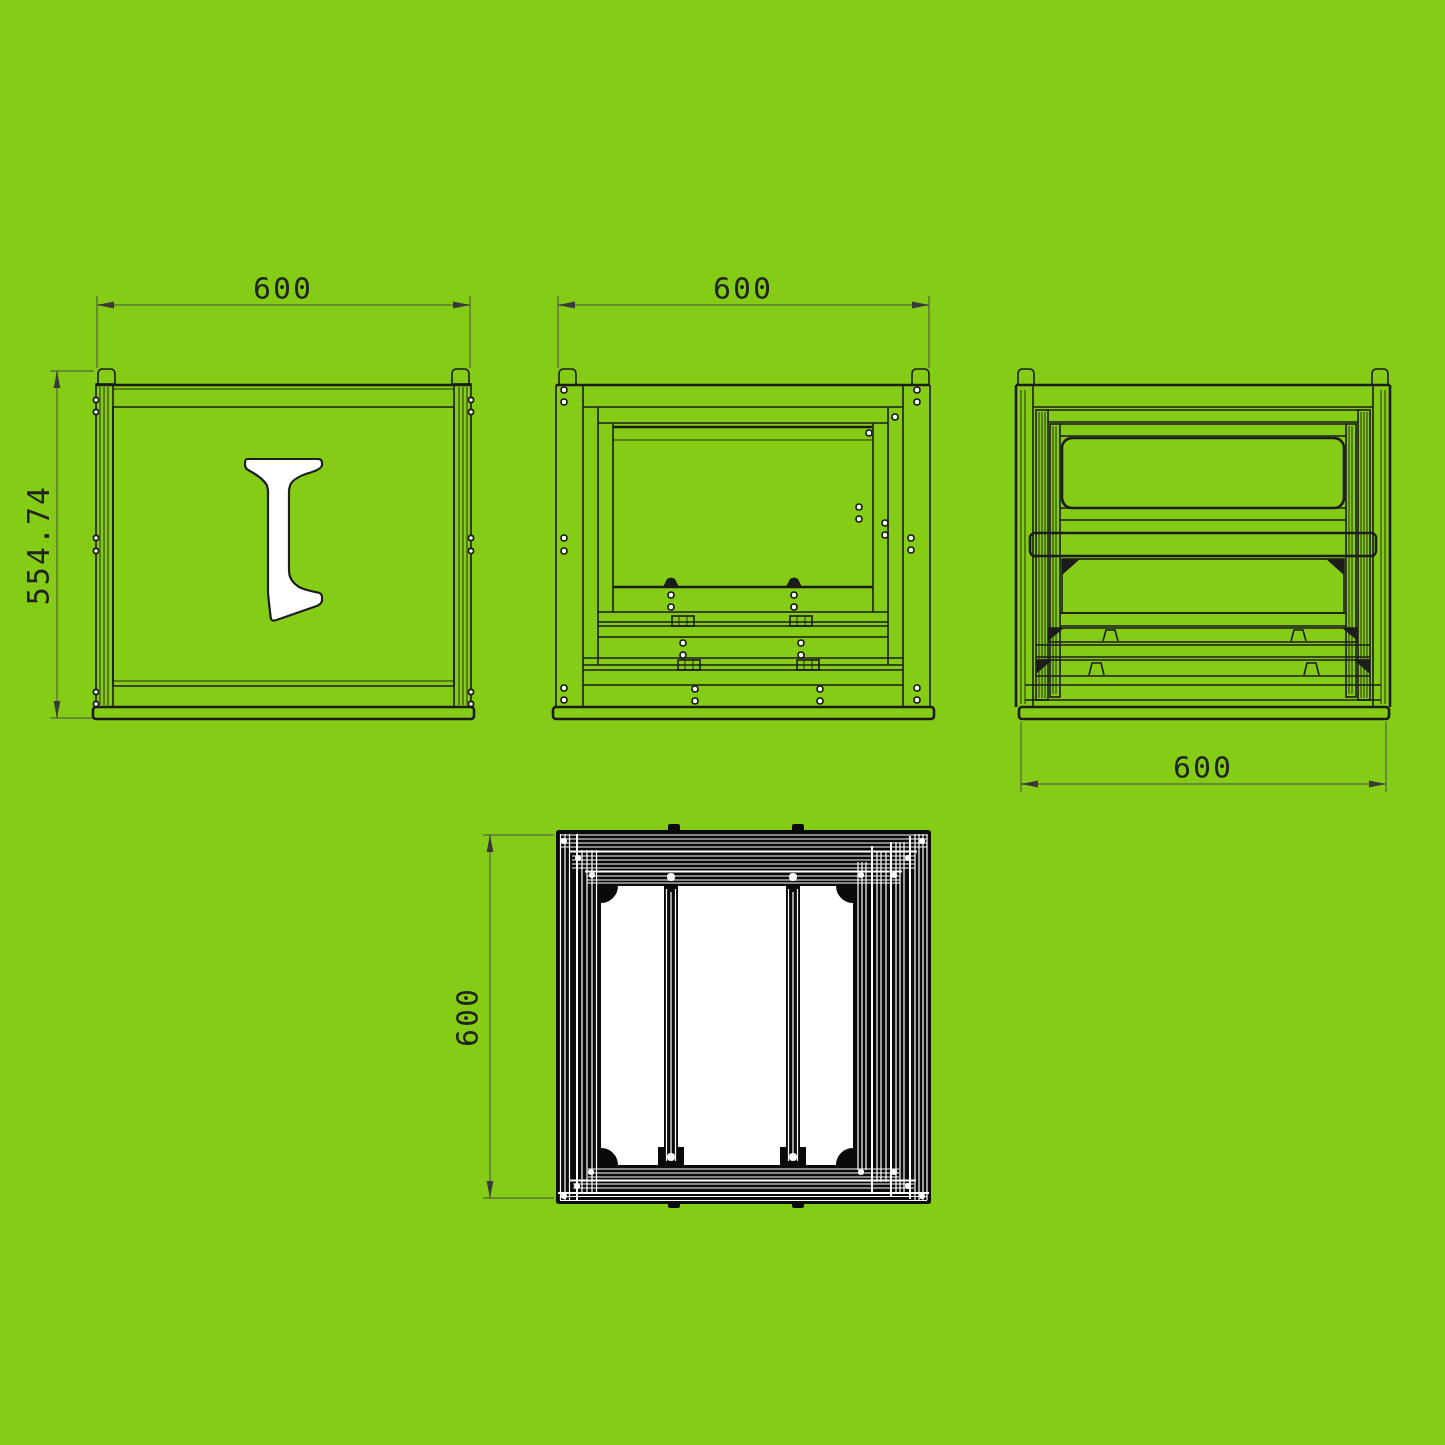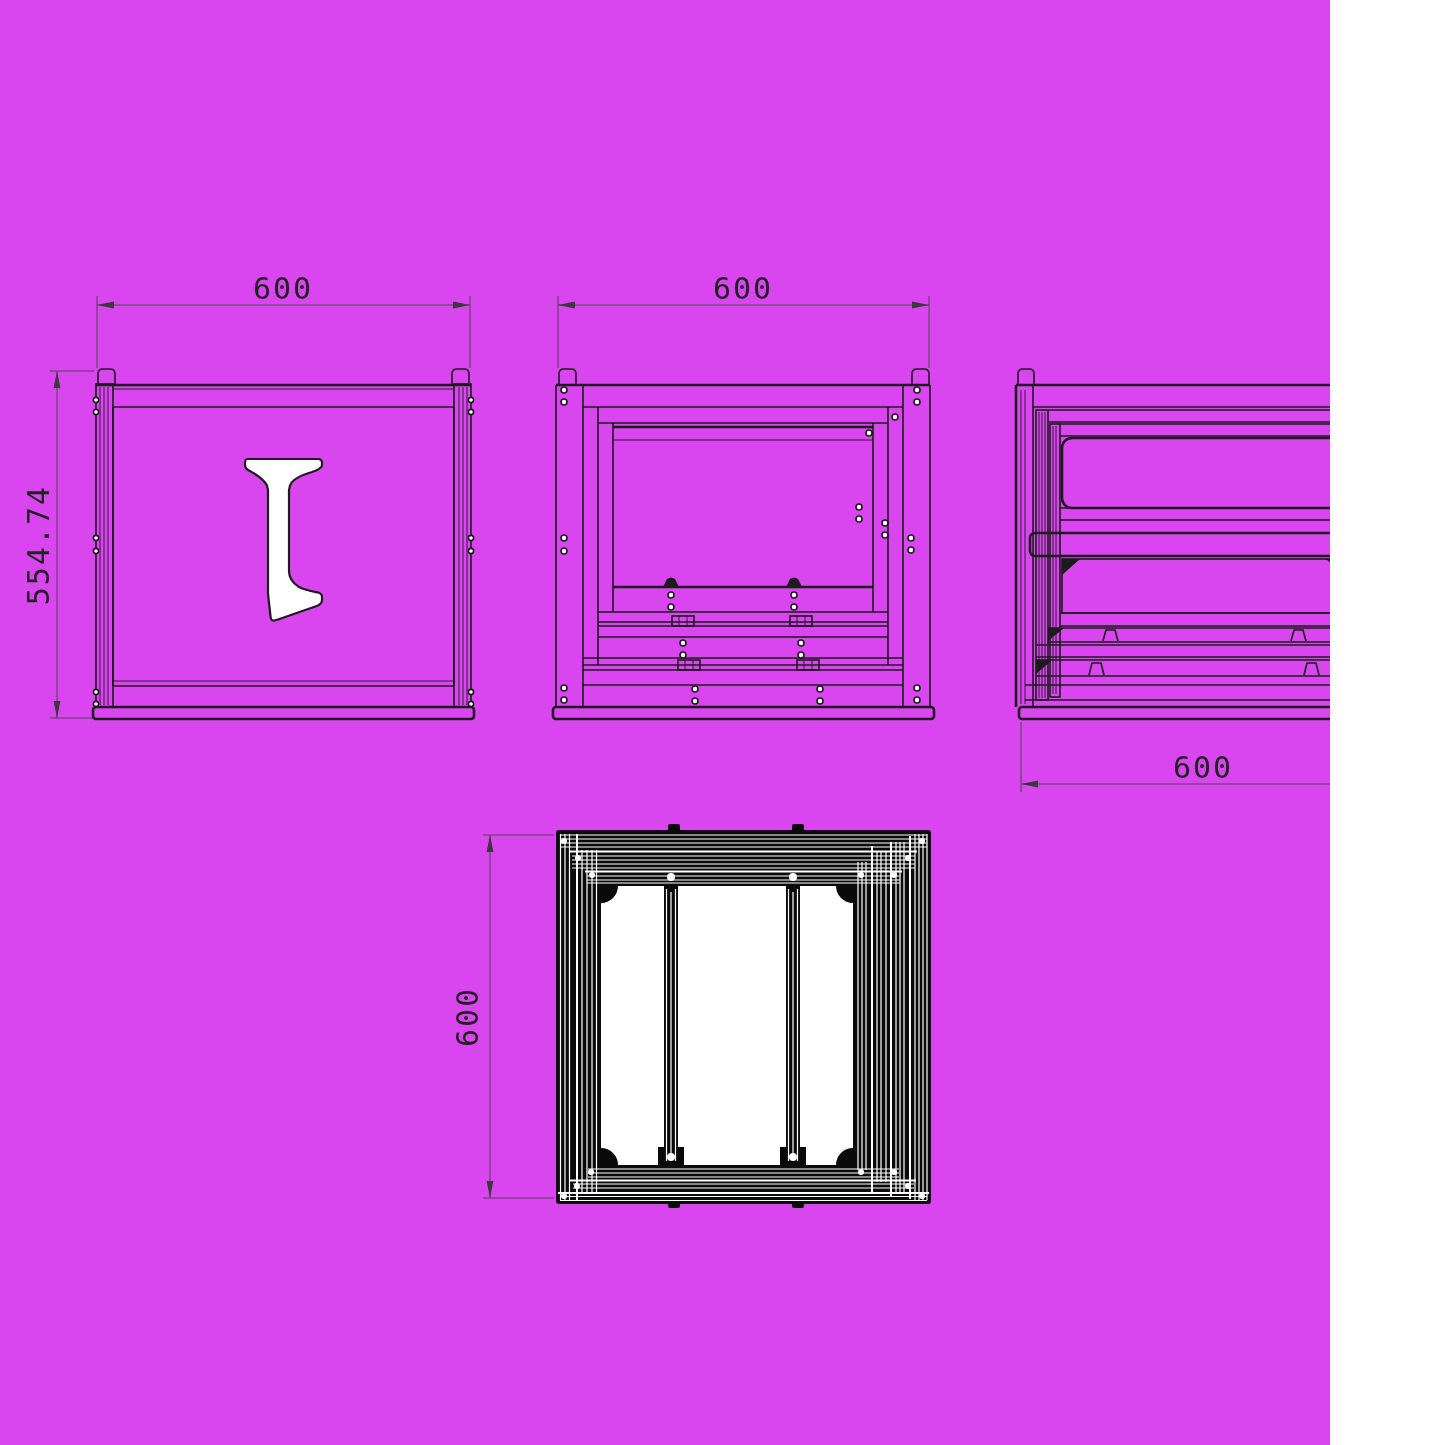--- a/index.html
+++ b/index.html
@@ -1,16 +1,16 @@
 <!DOCTYPE html>
 <html><head>
 <meta charset="utf-8">
 <style>
   html,body{margin:0;padding:0;background:#ffffff;}
-  .canvas{position:relative;width:1330px;height:1445px;background:#d946ef;overflow:hidden;
+  .canvas{position:relative;width:1445px;height:1445px;background:#84cc16;overflow:hidden;
           font-family:"DejaVu Sans Mono", monospace;}
   .canvas svg{position:absolute;left:0;top:0;}
   
   .ln  {stroke:#1c1c1c;fill:none;stroke-width:1.6;}
   .ln2 {stroke:#1c1c1c;fill:none;stroke-width:2.6;}
   .thin{stroke:#1c1c1c;fill:none;stroke-width:0.9;}
   .dim {stroke:#4a4a4a;fill:none;stroke-width:1;}
   .arr {fill:#3a3a3a;stroke:none;}
   .fillb{fill:#1c1c1c;stroke:none;}
   .hole{fill:#ffffff;stroke:#1c1c1c;stroke-width:1.6;}

